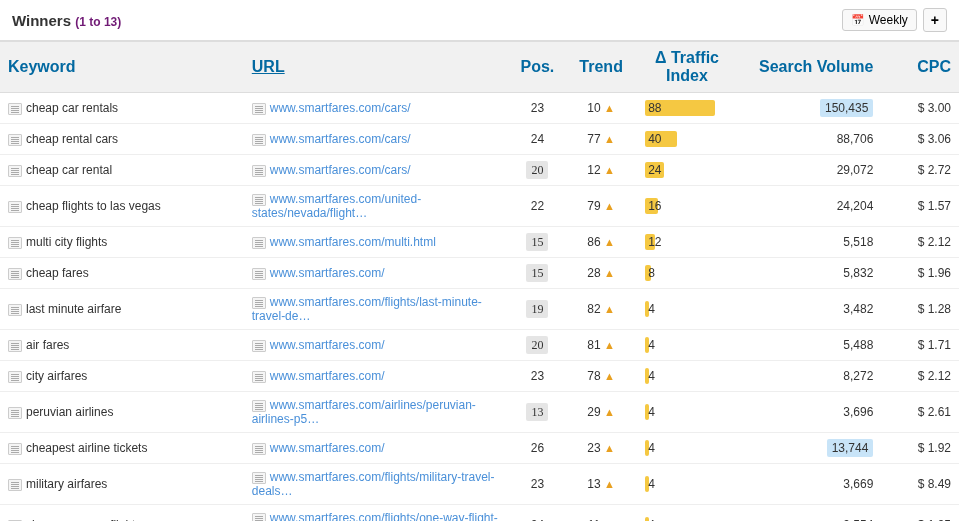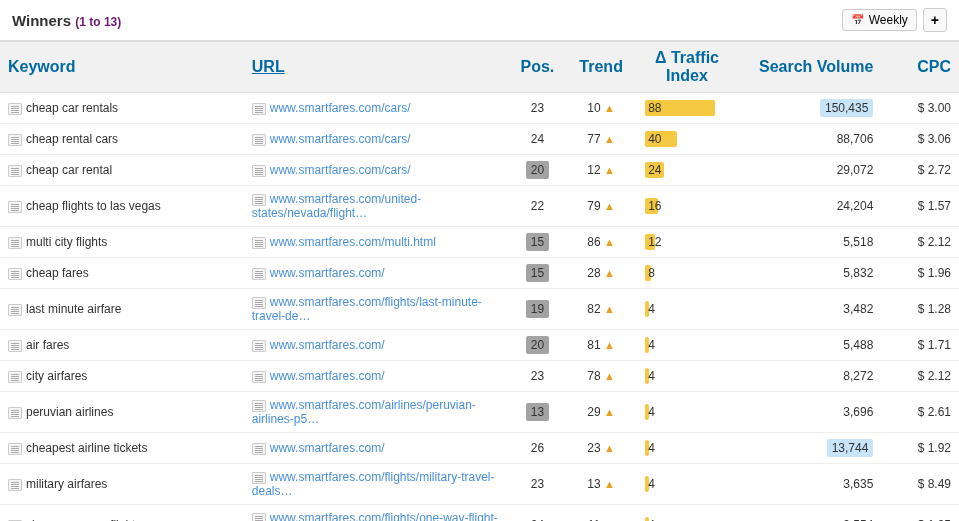--- a/index.html
+++ b/index.html
@@ -108,23 +108,24 @@
       left: 2px;
       right: 2px;
       height: 1px;
       background: #aaa;
       box-shadow: 0 2px 0 #aaa, 0 4px 0 #aaa, 0 6px 0 #aaa;
     }
     .pos-cell {
       font-weight: normal;
     }
     .pos-highlight {
-      background: #a3a3a3;
+      background: #e5e5e5;
       border-radius: 2px;
       padding: 2px 5px;
+      font-family: Liberation Serif, serif;
     }
     .trend-cell {
       white-space: nowrap;
     }
     .arrow-up {
       color: #e8a020;
       font-size: 11px;
     }
     .sv-highlight {
       background: #c8e4f8;
@@ -286,21 +287,21 @@
         <td style="position: relative; min-width: 80px;"><div style="position: relative; width: 70px; height: 18px; display: inline-block; vertical-align: middle;"><div style="position: absolute; top: 1px; left: 0px; height: 16px; width: 5%; background: rgb(245, 200, 66); border-radius: 2px;"></div><span style="position: absolute; left: 3px; top: 1px; font-size: 12px; z-index: 1; line-height: 16px;">4</span></div></td>
         <td class="right"><span class="sv-highlight">13,744</span></td>
         <td class="right cpc-cell"><span>$ 1.92</span></td>
       </tr>
       <tr>
         <td><span class="keyword-icon"></span><span>military airfares</span></td>
         <td><span class="url-icon"></span><span class="url-text">www.smartfares.com/flights/military-travel-deals…</span></td>
         <td class="center pos-cell"><span>23</span></td>
         <td class="center trend-cell"><span>13</span> <span class="arrow-up" style="color:#e8a020;">▲</span></td>
         <td style="position: relative; min-width: 80px;"><div style="position: relative; width: 70px; height: 18px; display: inline-block; vertical-align: middle;"><div style="position: absolute; top: 1px; left: 0px; height: 16px; width: 5%; background: rgb(245, 200, 66); border-radius: 2px;"></div><span style="position: absolute; left: 3px; top: 1px; font-size: 12px; z-index: 1; line-height: 16px;">4</span></div></td>
-        <td class="right"><span>3,635</span></td>
+        <td class="right"><span>3,669</span></td>
         <td class="right cpc-cell"><span>$ 8.49</span></td>
       </tr>
       <tr>
         <td><span class="keyword-icon"></span><span>cheap one way flights</span></td>
         <td><span class="url-icon"></span><span class="url-text">www.smartfares.com/flights/one-way-flight-trave…</span></td>
         <td class="center pos-cell"><span>24</span></td>
         <td class="center trend-cell"><span>11</span> <span class="arrow-up" style="color:#e8a020;">▲</span></td>
         <td style="position: relative; min-width: 80px;"><div style="position: relative; width: 70px; height: 18px; display: inline-block; vertical-align: middle;"><div style="position: absolute; top: 1px; left: 0px; height: 16px; width: 5%; background: rgb(245, 200, 66); border-radius: 2px;"></div><span style="position: absolute; left: 3px; top: 1px; font-size: 12px; z-index: 1; line-height: 16px;">4</span></div></td>
         <td class="right"><span>9,554</span></td>
         <td class="right cpc-cell"><span>$ 1.95</span></td>

